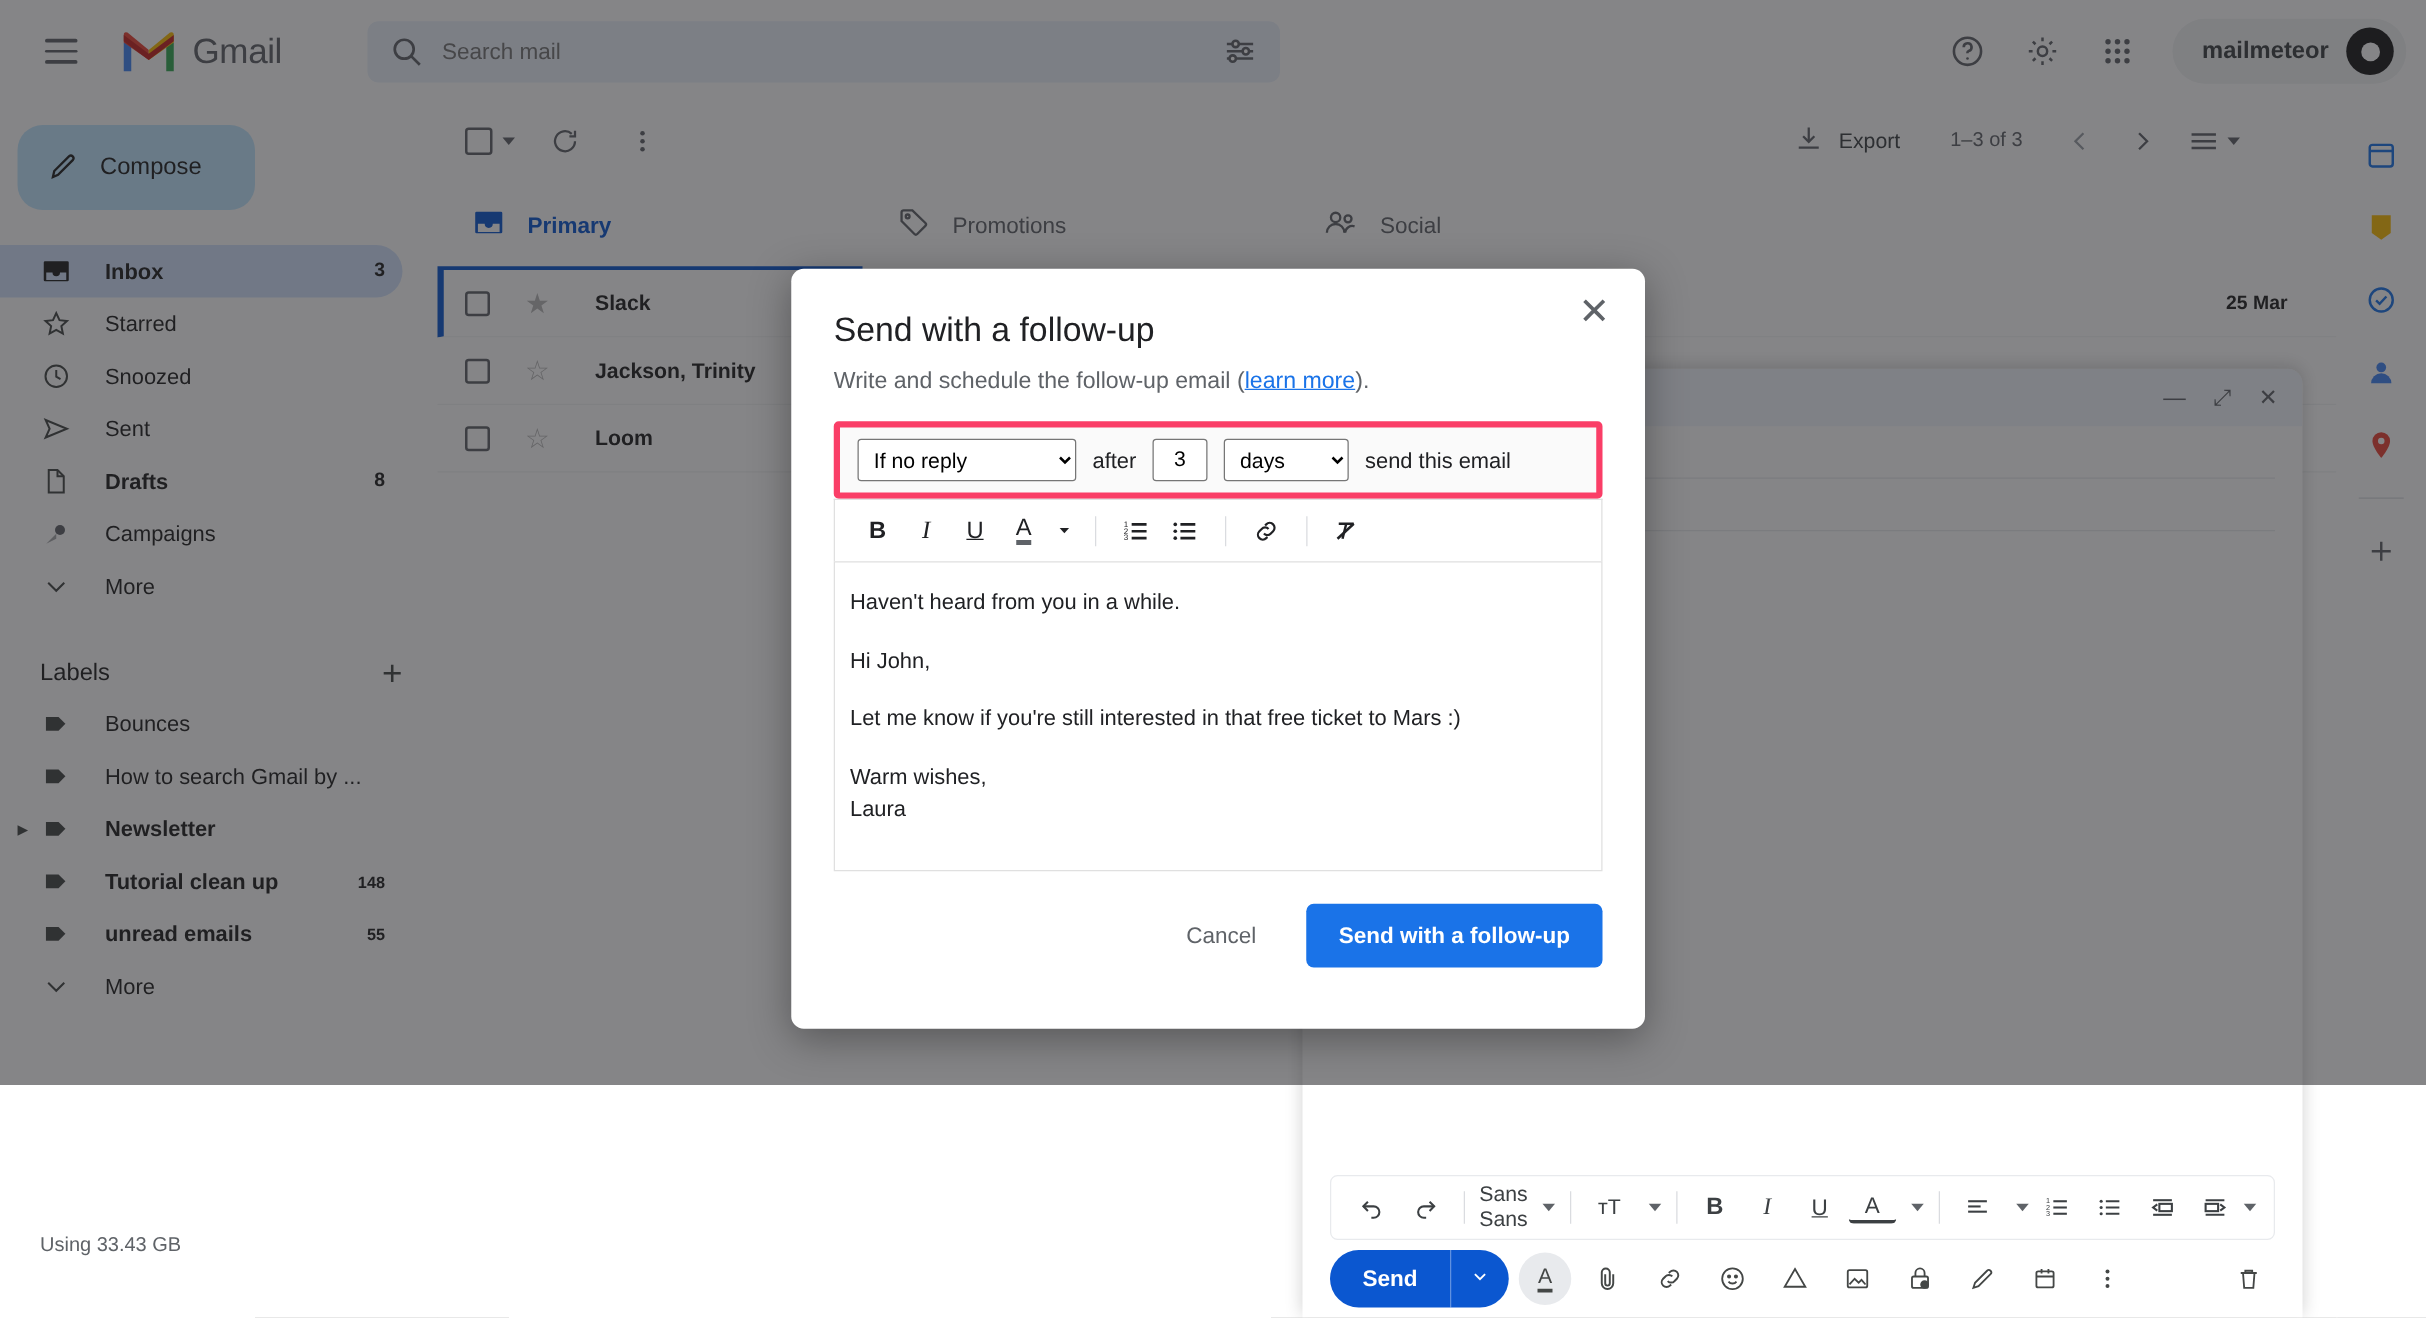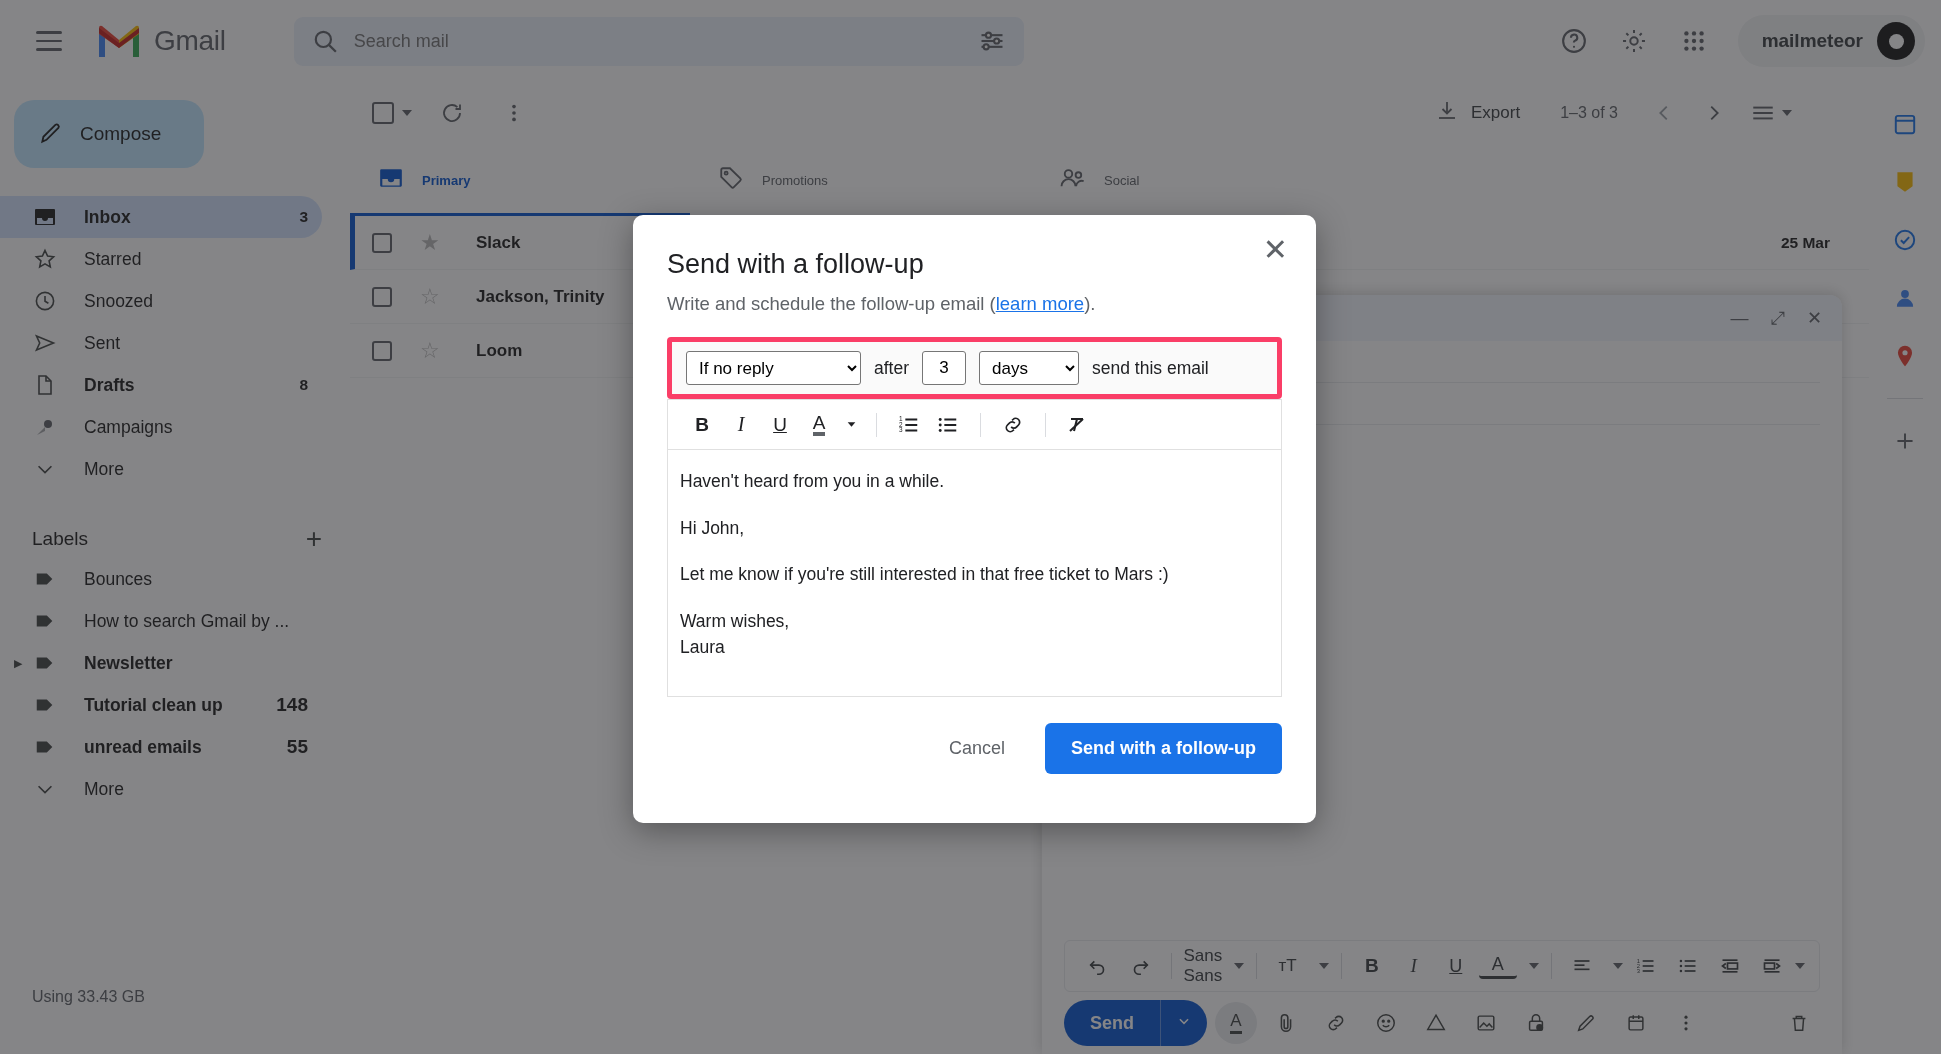--- a/index.html
+++ b/index.html
@@ -2,21 +2,21 @@
 <html><head>
 <meta charset="utf-8">
 <style>
   * { box-sizing: border-box; margin: 0; padding: 0; }
   html, body {
     width: 1941px; height: 1054px;
     font-family: "Liberation Sans", sans-serif;
     background: #ffffff;
     overflow: hidden;
   }
-  .app { position: relative; width: 1941px; height: 1054px; background:#fff; }
+  .app { position: relative; width: 1941px; height: 868px; background:#fff; }
 
   
   .topbar { position:absolute; top:0; left:0; width:1941px; height:82px; display:flex; align-items:center; background:#fff; }
   .hamburger { width:58px; height:58px; margin-left:20px; display:flex; flex-direction:column; justify-content:center; align-items:center; gap:6px; border-radius:50%; cursor:pointer; }
   .hamburger span { display:block; width:26px; height:2.5px; background:#5f6368; border-radius:2px; }
   .gmail-logo { display:flex; align-items:center; margin-left:18px; gap:12px; }
   .m-logo { width:46px; height:35px; position:relative; }
   .gmail-word { font-size:28px; color:#5f6368; letter-spacing:-0.3px; font-family:"Liberation Sans", sans-serif; }
   .searchwrap { margin-left:68px; width:730px; height:49px; background:#eaf1fb; border-radius:9px; display:flex; align-items:center; padding:0 18px; }
   .searchwrap .sicon { width:26px; height:26px; flex:0 0 26px; margin-right:16px; }
@@ -42,37 +42,37 @@
   .nav-item .cnt { margin-left:auto; font-size:15.5px; color:#1f1f1f; padding-right:14px; }
   .nav-item.active .cnt, .nav-item.bold .cnt { font-weight:bold; }
   .labels-hdr { display:flex; align-items:center; margin:38px 28px 8px 32px; }
   .labels-hdr .t { font-size:19px; color:#1f1f1f; }
   .labels-hdr .plus { margin-left:auto; font-size:28px; color:#444746; line-height:20px; cursor:pointer; }
   .label-item { height:42px; display:flex; align-items:center; padding-left:32px; border-radius:0 21px 21px 0; margin-right:28px; cursor:pointer; }
   .label-item .caret { position:absolute; left:14px; font-size:11px; color:#444746; }
   .label-item .ic { width:26px; flex:0 0 26px; display:flex; align-items:center; justify-content:center; position:relative; }
   .label-item .lbl { margin-left:26px; font-size:17.5px; color:#1f1f1f; white-space:nowrap; overflow:hidden; }
   .label-item.bold .lbl, .label-item.bold .cnt { font-weight:bold; }
-  .label-item .cnt { margin-left:auto; font-size:19px; color:#1f1f1f; padding-right:14px; }
+  .label-item .cnt { margin-left:auto; font-size:13px; color:#1f1f1f; padding-right:14px; }
   .storage { position:absolute; bottom:48px; left:0; width:350px; padding-left:32px; font-size:16px; color:#5f6368; }
 
   
   .main { position:absolute; top:82px; left:350px; width:1520px; height:972px; background:#fff; border-radius:18px 0 0 0; }
   .list-toolbar { height:62px; display:flex; align-items:center; padding-left:22px; }
   .cbox { width:22px; height:22px; border:2px solid #5f6368; border-radius:3px; cursor:pointer; }
   .mini-caret { margin-left:8px; border-left:5px solid transparent; border-right:5px solid transparent; border-top:6px solid #5f6368; cursor:pointer; }
   .tb-icon { width:44px; height:44px; border-radius:50%; display:flex; align-items:center; justify-content:center; margin-left:18px; cursor:pointer; }
   .tb-right { margin-left:auto; display:flex; align-items:center; gap:6px; padding-right:70px; }
   .export-btn { display:flex; align-items:center; gap:12px; padding:8px 16px; cursor:pointer; }
   .export-label { font-size:17px; color:#3c4043; }
   .range-text { font-size:16px; color:#5f6368; margin:0 18px; }
   .arrow-btn { width:44px; height:44px; border-radius:50%; display:flex; align-items:center; justify-content:center; cursor:pointer; }
   .tabs { display:flex; height:72px; }
   .tab { display:flex; align-items:center; gap:18px; padding:0 30px 0 28px; width:340px; cursor:pointer; position:relative; }
-  .tab .tlabel { font-size:13px; color:#5f6368; }
+  .tab .tlabel { font-size:18px; color:#5f6368; }
   .tab.active .tlabel { color:#0b57d0; font-weight:bold; }
   .tab.active::after { content:""; position:absolute; left:0; right:0; bottom:0; height:3px; background:#0b57d0; }
   .mail-row { height:54px; display:flex; align-items:center; padding-left:22px; border-bottom:1px solid #f1f3f4; cursor:pointer; }
   .mail-row.unread { background:#fff; }
   .mail-row.selected { border-left:5px solid #0b57d0; padding-left:17px; background:#fff; }
   .row-cb { width:20px; height:20px; border:2px solid #5f6368; border-radius:3px; flex:0 0 20px; }
   .row-star { margin-left:28px; font-size:22px; color:#b8b8b8; flex:0 0 24px; }
   .row-sender { margin-left:32px; font-size:17px; color:#1f1f1f; width:190px; flex:0 0 190px; overflow:hidden; white-space:nowrap; }
   .mail-row.unread .row-sender { font-weight:bold; }
   .row-subject { margin-left:20px; font-size:16px; color:#5f6368; flex:1; overflow:hidden; white-space:nowrap; }

